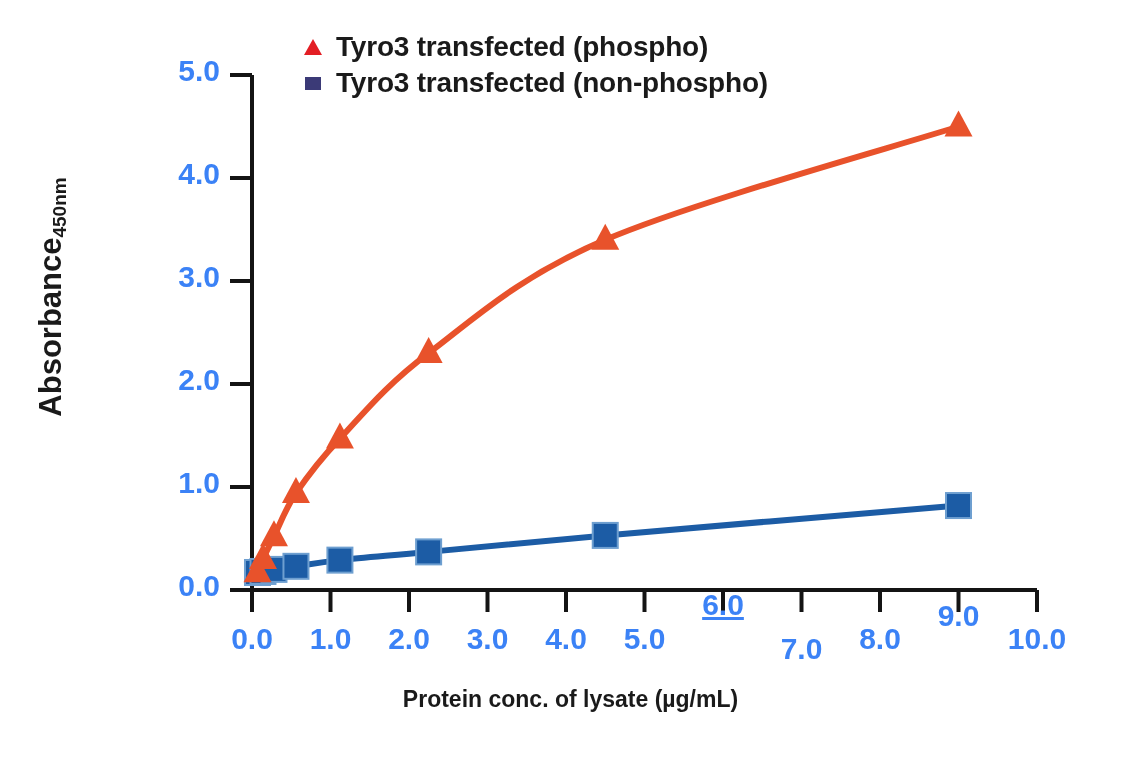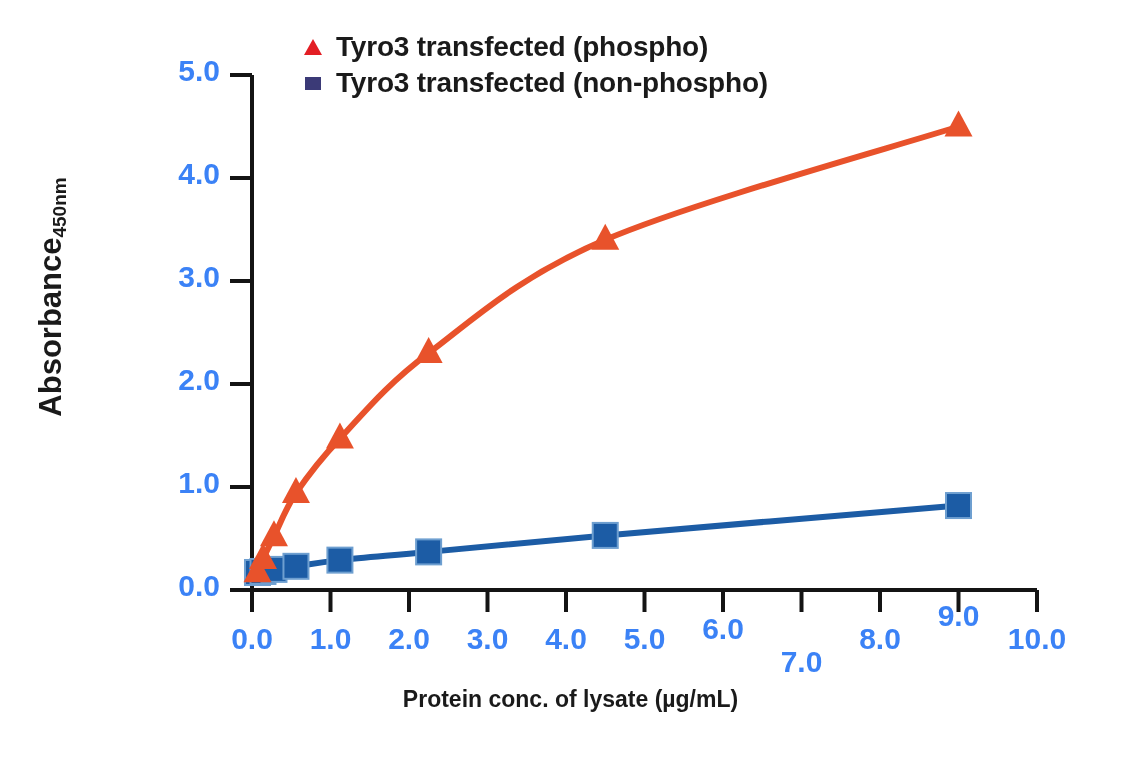--- a/index.html
+++ b/index.html
@@ -182,19 +182,19 @@
       <div class="tick-label tick-label-y" style="left: 120px; width: 100px; top: 363px;">2.0</div>
       <div class="tick-label tick-label-y" style="left: 120px; width: 100px; top: 260px;">3.0</div>
       <div class="tick-label tick-label-y" style="left: 120px; width: 100px; top: 157px;">4.0</div>
       <div class="tick-label tick-label-y" style="left: 120px; width: 100px; top: 54px;">5.0</div>
       <div class="tick-label tick-label-x" style="width: 120px; left: 192px; top: 622px;">0.0</div>
       <div class="tick-label tick-label-x" style="width: 120px; left: 270.5px; top: 622px;">1.0</div>
       <div class="tick-label tick-label-x" style="width: 120px; left: 349px; top: 622px;">2.0</div>
       <div class="tick-label tick-label-x" style="width: 120px; left: 427.5px; top: 622px;">3.0</div>
       <div class="tick-label tick-label-x" style="width: 120px; left: 506px; top: 622px;">4.0</div>
       <div class="tick-label tick-label-x" style="width: 120px; left: 584.5px; top: 622px;">5.0</div>
-      <div class="tick-label tick-label-x" style="width: 120px; left: 663px; top: 612px;">6.0</div>
-      <div class="tick-label tick-label-x" style="width: 120px; left: 741.5px; top: 645px;">7.0</div>
+      <div class="tick-label tick-label-x" style="width: 120px; left: 663px; top: 588px; text-decoration: underline;">6.0</div>
+      <div class="tick-label tick-label-x" style="width: 120px; left: 741.5px; top: 632px;">7.0</div>
       <div class="tick-label tick-label-x" style="width: 120px; left: 820px; top: 622px;">8.0</div>
       <div class="tick-label tick-label-x" style="width: 120px; left: 898.5px; top: 599px;">9.0</div>
       <div class="tick-label tick-label-x" style="width: 120px; left: 977px; top: 622px;">10.0</div>
     </div>
 </div>
 
 </body></html>

